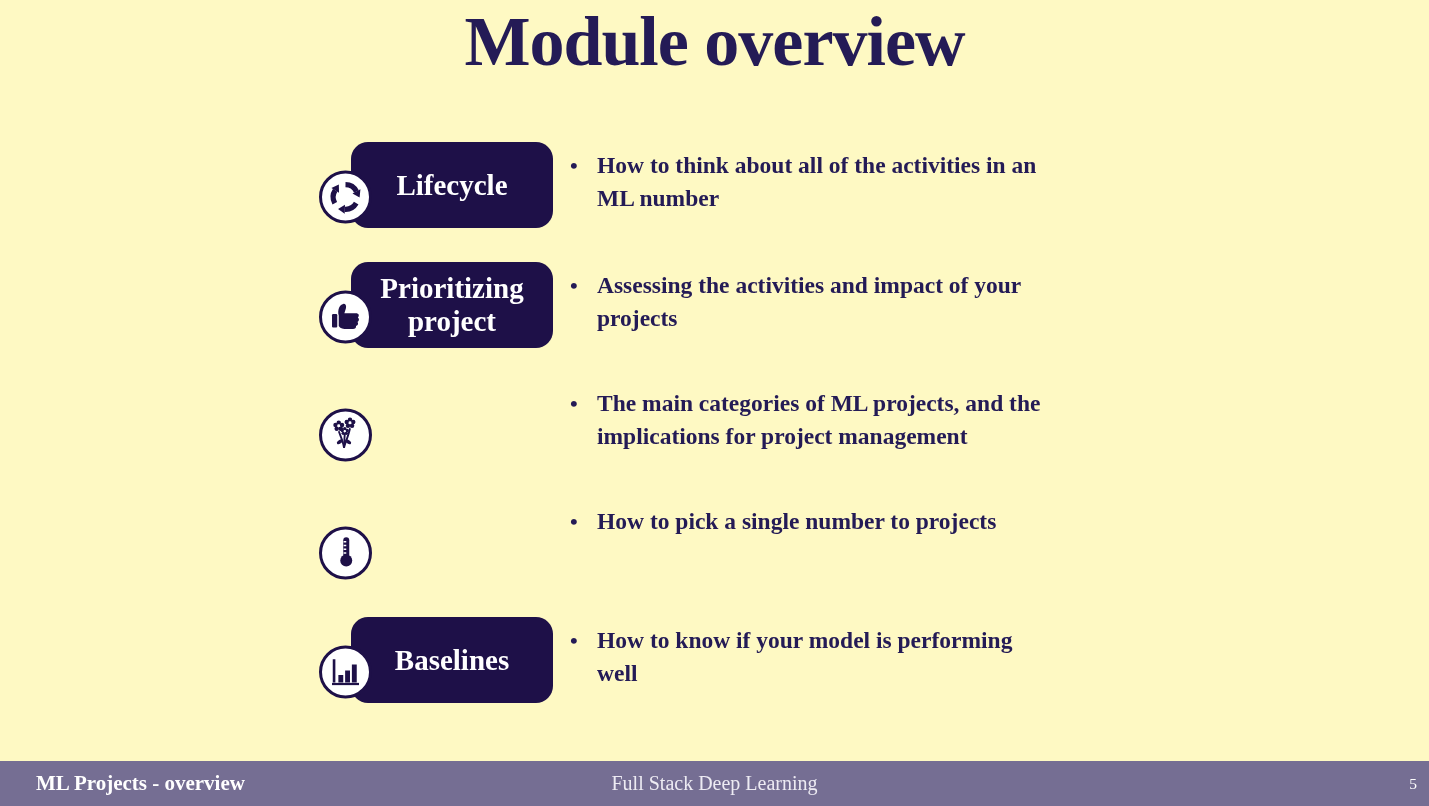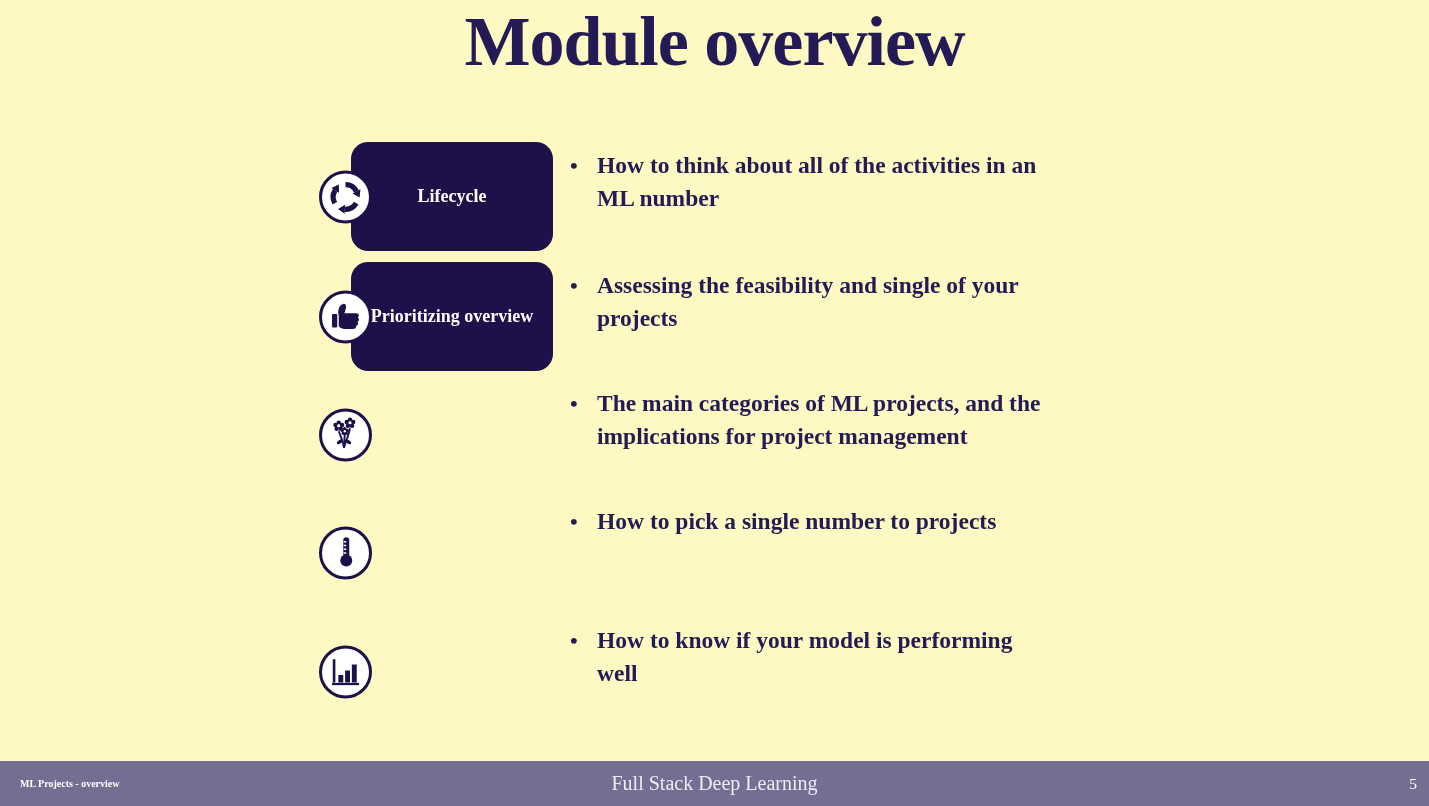--- a/index.html
+++ b/index.html
@@ -12,24 +12,24 @@
     text-align:center; font-size:70px; line-height:72px; font-weight:bold;
     color:#241b56; letter-spacing:-1px; margin:0;
   }
   .module-row { position:absolute; left:319px; width:1080px; height:109px; }
   .row-0 { top:142px; }
   .row-1 { top:262px; }
   .row-2 { top:380px; }
   .row-3 { top:498px; }
   .row-4 { top:617px; }
   .pill {
-    position:absolute; left:32px; top:0; width:202px; height:109px;
+    position:absolute; left:32px; top:0; width:202px; height:86px;
     background:#1e1048; border-radius:17px;
     display:flex; align-items:center; justify-content:center;
-    color:#ffffff; font-size:18px; font-weight:bold; text-align:center;
+    color:#ffffff; font-size:29px; font-weight:bold; text-align:center;
     line-height:33px; white-space:pre-line; z-index:1;
   }
   .icon-circle {
     position:absolute; left:0; top:50%; transform:translateY(-50%);
     width:47px; height:47px; background:#ffffff;
     border:3.5px solid #1e1048; border-radius:50%;
     display:flex; align-items:center; justify-content:center; z-index:2;
   }
   .icon-circle svg { width:45px; height:45px; display:block; }
   .bullet {
@@ -37,22 +37,22 @@
     display:flex; color:#241b56; font-size:23.5px; font-weight:bold;
     line-height:33px;
   }
   .bullet .dot { width:27px; flex:0 0 27px; font-size:22px; }
   .bullet p { margin:0; white-space:pre-line; max-width:600px; }
   .footer {
     position:absolute; left:0; bottom:0; width:1429px; height:45px;
     background:#756e93; display:flex; align-items:center;
   }
   .footer-left {
-    position:absolute; left:20px; color:#ffffff;
-    font-size:10px; font-weight:bold;
+    position:absolute; left:36px; color:#ffffff;
+    font-size:21px; font-weight:bold;
   }
   .footer-center {
     width:100%; text-align:center; color:#edebf3; font-size:20px;
   }
   .footer-right {
     position:absolute; right:12px; color:#ffffff; font-size:15.5px;
   }
 </style>
 </head>
 <body>
@@ -88,24 +88,24 @@
 
   <div class="module-row row-1">
     <span class="icon-circle">
       <svg viewBox="0 0 60 60">
         <rect x="12" y="26" width="7" height="18" rx="1.5" fill="#1e1048"></rect>
         <path d="M21,42 L21,28 C19,21 22,13 27,12.5 C30,12.2 31.5,15 30.5,18.5 L28.5,25 L44,25
                  C47.5,25 49,28 46.5,30.5 C48.5,32 48.5,35 46,36.5 C47.5,38 47,41 44,42
                  C44.5,44.5 42.5,46 40,46 L29,46 C26,46 23,45 21,42 Z" fill="#1e1048"></path>
       </svg>
     </span>
-    <div class="pill">Prioritizing overview</div>
-    <div class="bullet">
-      <span class="dot">•</span>
-      <p>Assessing the feasibility and single of your
+    <div class="pill">Prioritizing project</div>
+    <div class="bullet">
+      <span class="dot">•</span>
+      <p>Assessing the activities and impact of your
 projects</p>
     </div>
   </div>
 
   <div class="module-row row-2">
     <span class="icon-circle">
       <svg viewBox="0 0 60 60">
         <g stroke="#1e1048" stroke-width="2.5" fill="none">
           <path d="M21,25 C24,33 27,39 28,47"></path>
           <path d="M36,21 C34,31 30,39 28,47"></path>
@@ -174,20 +174,21 @@
       <svg viewBox="0 0 60 60">
         <g fill="#1e1048">
           <rect x="13" y="13" width="3.5" height="31"></rect>
           <rect x="20.5" y="34" width="6.5" height="10"></rect>
           <rect x="29.5" y="28" width="6.5" height="16"></rect>
           <rect x="38.5" y="20" width="6.5" height="24"></rect>
           <rect x="12" y="44.5" width="36" height="3"></rect>
         </g>
       </svg>
     </span>
+    <div class="pill">Baselines</div>
     <div class="bullet">
       <span class="dot">•</span>
       <p>How to know if your model is performing
 well</p>
     </div>
   </div>
 
   <div class="footer">
     <span class="footer-left">ML Projects - overview</span>
     <span class="footer-center">Full Stack Deep Learning</span>

